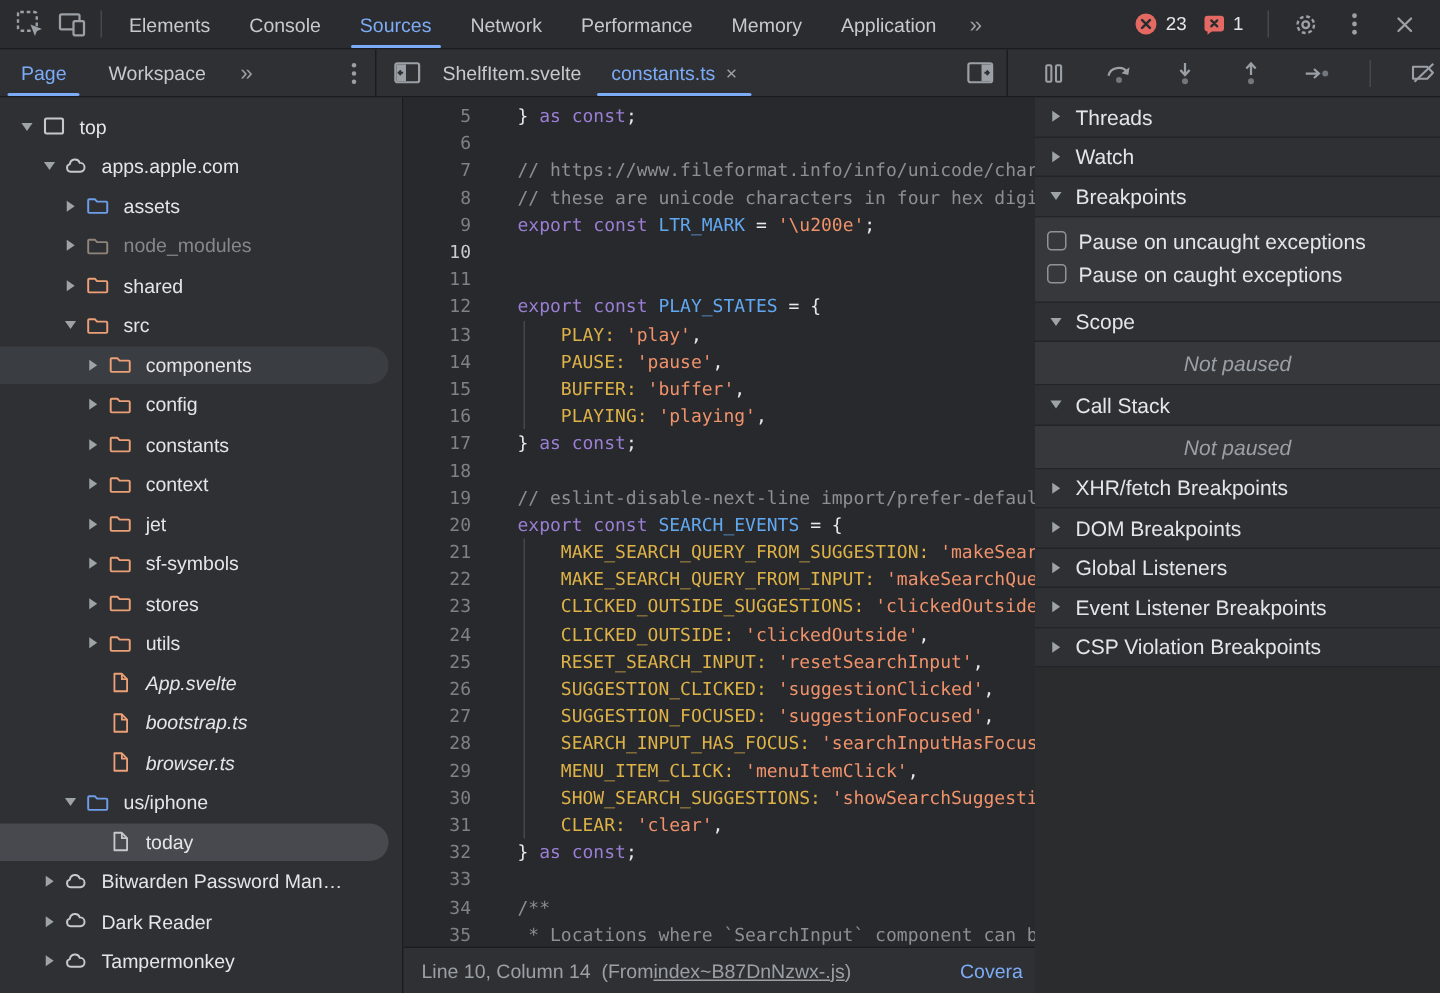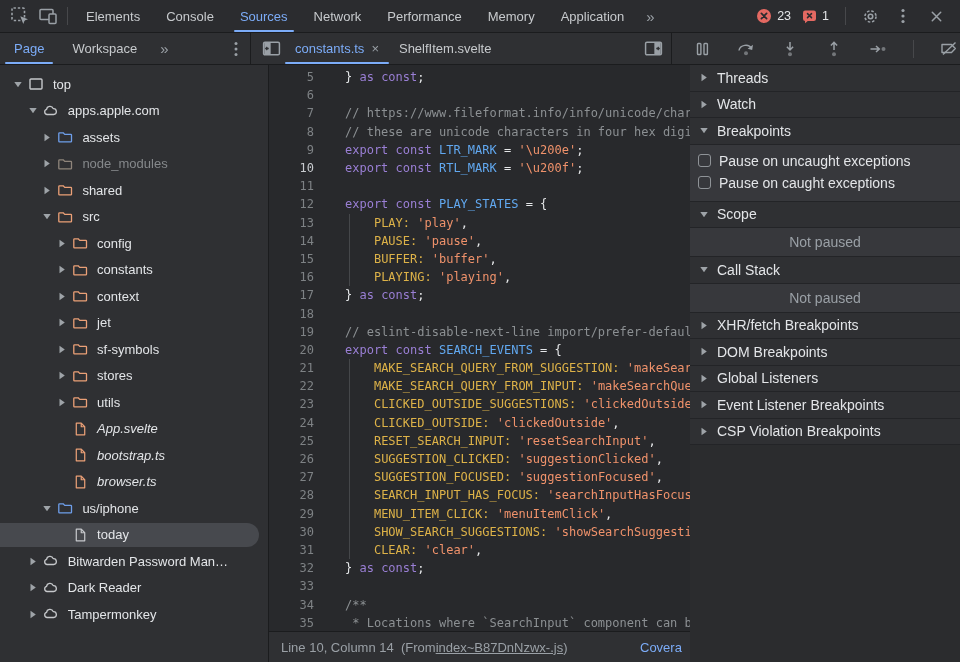--- a/index.html
+++ b/index.html
@@ -72,21 +72,21 @@
   
   .rightpanel { flex:1; background:#2b2c2e; overflow:hidden; font-size:14px; }
   .rp-header { height:26.5px; display:flex; align-items:center; padding-left:10px; gap:9px;
                border-bottom:1px solid #232427; background:#2f3033; color:#e3e5e8; }
   .rp-arrow { color:#9ea3a8; display:flex; }
   .rp-arrow.expanded svg { transform:rotate(90deg); }
   .rp-checks { background:#37383c; border-bottom:1px solid #232427; padding:5px 0 7px; }
   .check-row { height:22px; display:flex; align-items:center; padding-left:8px; gap:8px; color:#e3e5e8; }
   .checkbox { width:13px; height:13px; border:1.4px solid #8f9397; border-radius:3px; background:transparent; flex:none; }
   .rp-placeholder { height:29px; background:#37383c; border-bottom:1px solid #232427;
-                    display:flex; align-items:center; justify-content:center; color:#9aa0a6; }
+                    display:flex; align-items:center; justify-content:center; font-style:italic; color:#9aa0a6; }
 </style>
 </head>
 <body>
 
 <div class="devtools">
 
   <div class="topbar">
     <span class="tool-btn">
       <svg width="20" height="20" viewBox="0 0 20 20">
           <rect x="2" y="2" width="12.5" height="12.5" rx="1.5" fill="none" stroke="currentColor" stroke-width="1.6" stroke-dasharray="2.4 1.9"></rect>
@@ -167,26 +167,26 @@
     </div>
     <div class="editor-header">
       <span class="tool-btn">
         <svg width="19" height="17" viewBox="0 0 18 16">
             <rect x="1.5" y="2" width="15" height="12" rx="1.3" fill="none" stroke="currentColor" stroke-width="1.4"></rect>
             <rect x="2.2" y="2.7" width="6" height="10.6" fill="currentColor"></rect>
             <path d="M6.4 8 L3.8 8 M5 6.6 L3.6 8 L5 9.4" stroke="#2f3033" stroke-width="1.2" fill="none"></path>
           </svg>
       </span>
       <div style="display:flex">
+          <div class="file-tab">
+            <span>ShelfItem.svelte</span>
+          </div>
           <div class="file-tab active">
             <span>constants.ts</span>
             <span class="tab-close">×</span>
-          </div>
-          <div class="file-tab">
-            <span>ShelfItem.svelte</span>
           </div>
         </div>
       <span class="tool-btn hdr-right">
         <svg width="19" height="17" viewBox="0 0 18 16">
             <rect x="1.5" y="2" width="15" height="12" rx="1.3" fill="none" stroke="currentColor" stroke-width="1.4"></rect>
             <rect x="9.8" y="2.7" width="6" height="10.6" fill="currentColor"></rect>
             <path d="M11.6 8 L14.2 8 M13 6.6 L14.4 8 L13 9.4" stroke="#2f3033" stroke-width="1.2" fill="none"></path>
           </svg>
       </span>
     </div>
@@ -304,20 +304,34 @@
             <svg width="8" height="9" viewBox="0 0 8 9">
               <path d="M1.5 0.8 L6.8 4.5 L1.5 8.2 z" fill="currentColor"></path>
             </svg>
           </span>
           <span class="icon-box ic-orange">
             <svg width="16" height="16" viewBox="0 0 16 16">
               <path d="M1.8 12.2 V4.5 a.7 .7 0 0 1 .7 -.7 h3.7 l1.5 1.6 h6.1 a.7 .7 0 0 1 .7 .7 v6.1 a.7 .7 0 0 1 -.7 .7 H2.5 a.7 .7 0 0 1 -.7 -.7 z" fill="none" stroke="currentColor" stroke-width="1.3" stroke-linejoin="round"></path>
             </svg>
           </span>
           <span class="tree-label">src</span>
+        </div>
+        <div class="tree-row hover-hl" style="padding-left: 54.1px;">
+          <span class="hl"></span>
+          <span class="arrow-box">
+            <svg width="8" height="9" viewBox="0 0 8 9">
+              <path d="M1.5 0.8 L6.8 4.5 L1.5 8.2 z" fill="currentColor"></path>
+            </svg>
+          </span>
+          <span class="icon-box ic-orange">
+            <svg width="16" height="16" viewBox="0 0 16 16">
+              <path d="M1.8 12.2 V4.5 a.7 .7 0 0 1 .7 -.7 h3.7 l1.5 1.6 h6.1 a.7 .7 0 0 1 .7 .7 v6.1 a.7 .7 0 0 1 -.7 .7 H2.5 a.7 .7 0 0 1 -.7 -.7 z" fill="none" stroke="currentColor" stroke-width="1.3" stroke-linejoin="round"></path>
+            </svg>
+          </span>
+          <span class="tree-label">components</span>
         </div>
         <div class="tree-row" style="padding-left: 54.1px;">
           <span class="arrow-box">
             <svg width="8" height="9" viewBox="0 0 8 9">
               <path d="M1.5 0.8 L6.8 4.5 L1.5 8.2 z" fill="currentColor"></path>
             </svg>
           </span>
           <span class="icon-box ic-orange">
             <svg width="16" height="16" viewBox="0 0 16 16">
               <path d="M1.8 12.2 V4.5 a.7 .7 0 0 1 .7 -.7 h3.7 l1.5 1.6 h6.1 a.7 .7 0 0 1 .7 .7 v6.1 a.7 .7 0 0 1 -.7 .7 H2.5 a.7 .7 0 0 1 -.7 -.7 z" fill="none" stroke="currentColor" stroke-width="1.3" stroke-linejoin="round"></path>
@@ -498,21 +512,21 @@
         </div>
       </div>
 
     <div class="editor-col">
       <div class="code">
           <div class="code-line"><span class="gutter">5</span><span class="code-text"><span class="tk-p">} </span><span class="tk-k">as const</span><span class="tk-p">;</span></span></div>
           <div class="code-line"><span class="gutter">6</span><span class="code-text"></span></div>
           <div class="code-line"><span class="gutter">7</span><span class="code-text"><span class="tk-c">// https://www.fileformat.info/info/unicode/char/200e/index.htm</span></span></div>
           <div class="code-line"><span class="gutter">8</span><span class="code-text"><span class="tk-c">// these are unicode characters in four hex digits</span></span></div>
           <div class="code-line"><span class="gutter">9</span><span class="code-text"><span class="tk-k">export const</span><span class="tk-p"> </span><span class="tk-d">LTR_MARK</span><span class="tk-p"> = </span><span class="tk-s">'\u200e'</span><span class="tk-p">;</span></span></div>
-          <div class="code-line line-active"><span class="gutter">10</span><span class="code-text"><span class="tk-k">export const</span><span class="tk-p"> </span><span class="tk-d">RTL_MARK</span><span class="tk-p"> = </span><span class="tk-s">'\u200f'</span><span class="tk-p">;</span></span></div>
+          <div class="code-line line-active"><span class="gutter">10</span></div>
           <div class="code-line"><span class="gutter">11</span><span class="code-text"></span></div>
           <div class="code-line"><span class="gutter">12</span><span class="code-text"><span class="tk-k">export const</span><span class="tk-p"> </span><span class="tk-d">PLAY_STATES</span><span class="tk-p"> = {</span></span></div>
           <div class="code-line"><span class="guide"></span><span class="gutter">13</span><span class="code-text"><span class="tk-p">    </span><span class="tk-a">PLAY:</span><span class="tk-p"> </span><span class="tk-s">'play'</span><span class="tk-p">,</span></span></div>
           <div class="code-line"><span class="guide"></span><span class="gutter">14</span><span class="code-text"><span class="tk-p">    </span><span class="tk-a">PAUSE:</span><span class="tk-p"> </span><span class="tk-s">'pause'</span><span class="tk-p">,</span></span></div>
           <div class="code-line"><span class="guide"></span><span class="gutter">15</span><span class="code-text"><span class="tk-p">    </span><span class="tk-a">BUFFER:</span><span class="tk-p"> </span><span class="tk-s">'buffer'</span><span class="tk-p">,</span></span></div>
           <div class="code-line"><span class="guide"></span><span class="gutter">16</span><span class="code-text"><span class="tk-p">    </span><span class="tk-a">PLAYING:</span><span class="tk-p"> </span><span class="tk-s">'playing'</span><span class="tk-p">,</span></span></div>
           <div class="code-line"><span class="gutter">17</span><span class="code-text"><span class="tk-p">} </span><span class="tk-k">as const</span><span class="tk-p">;</span></span></div>
           <div class="code-line"><span class="gutter">18</span><span class="code-text"></span></div>
           <div class="code-line"><span class="gutter">19</span><span class="code-text"><span class="tk-c">// eslint-disable-next-line import/prefer-default-export</span></span></div>
           <div class="code-line"><span class="gutter">20</span><span class="code-text"><span class="tk-k">export const</span><span class="tk-p"> </span><span class="tk-d">SEARCH_EVENTS</span><span class="tk-p"> = {</span></span></div>

